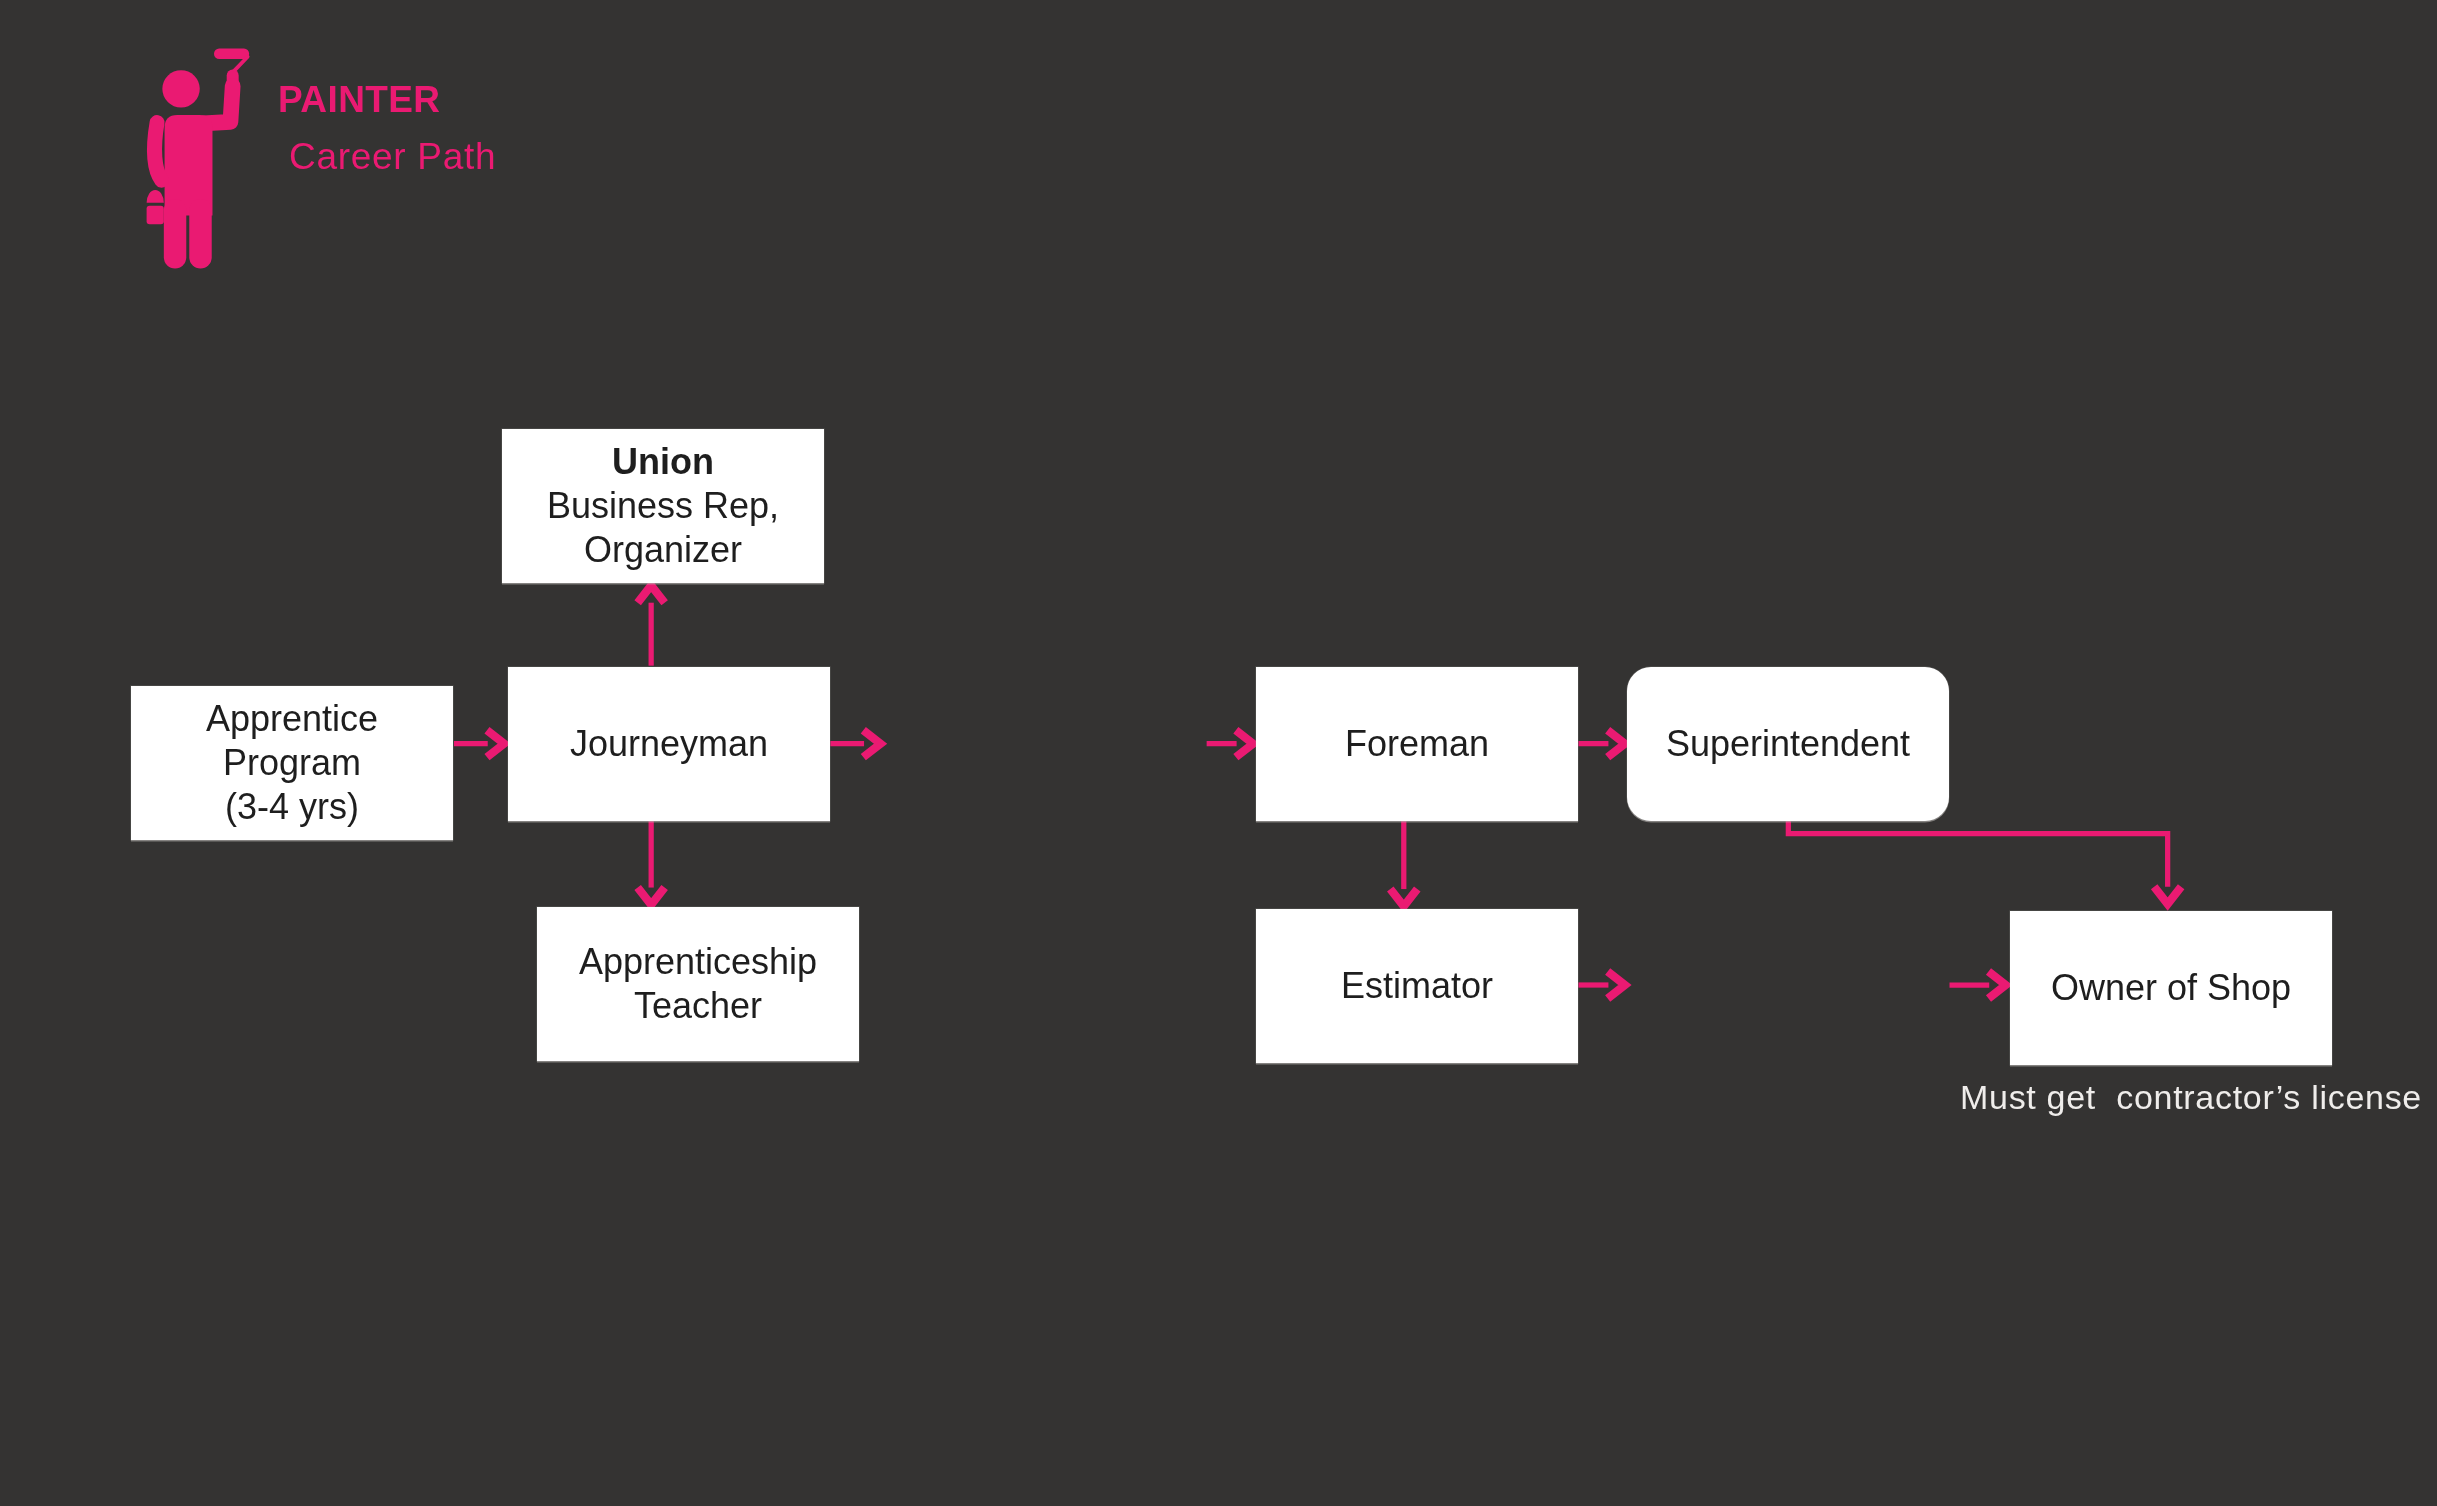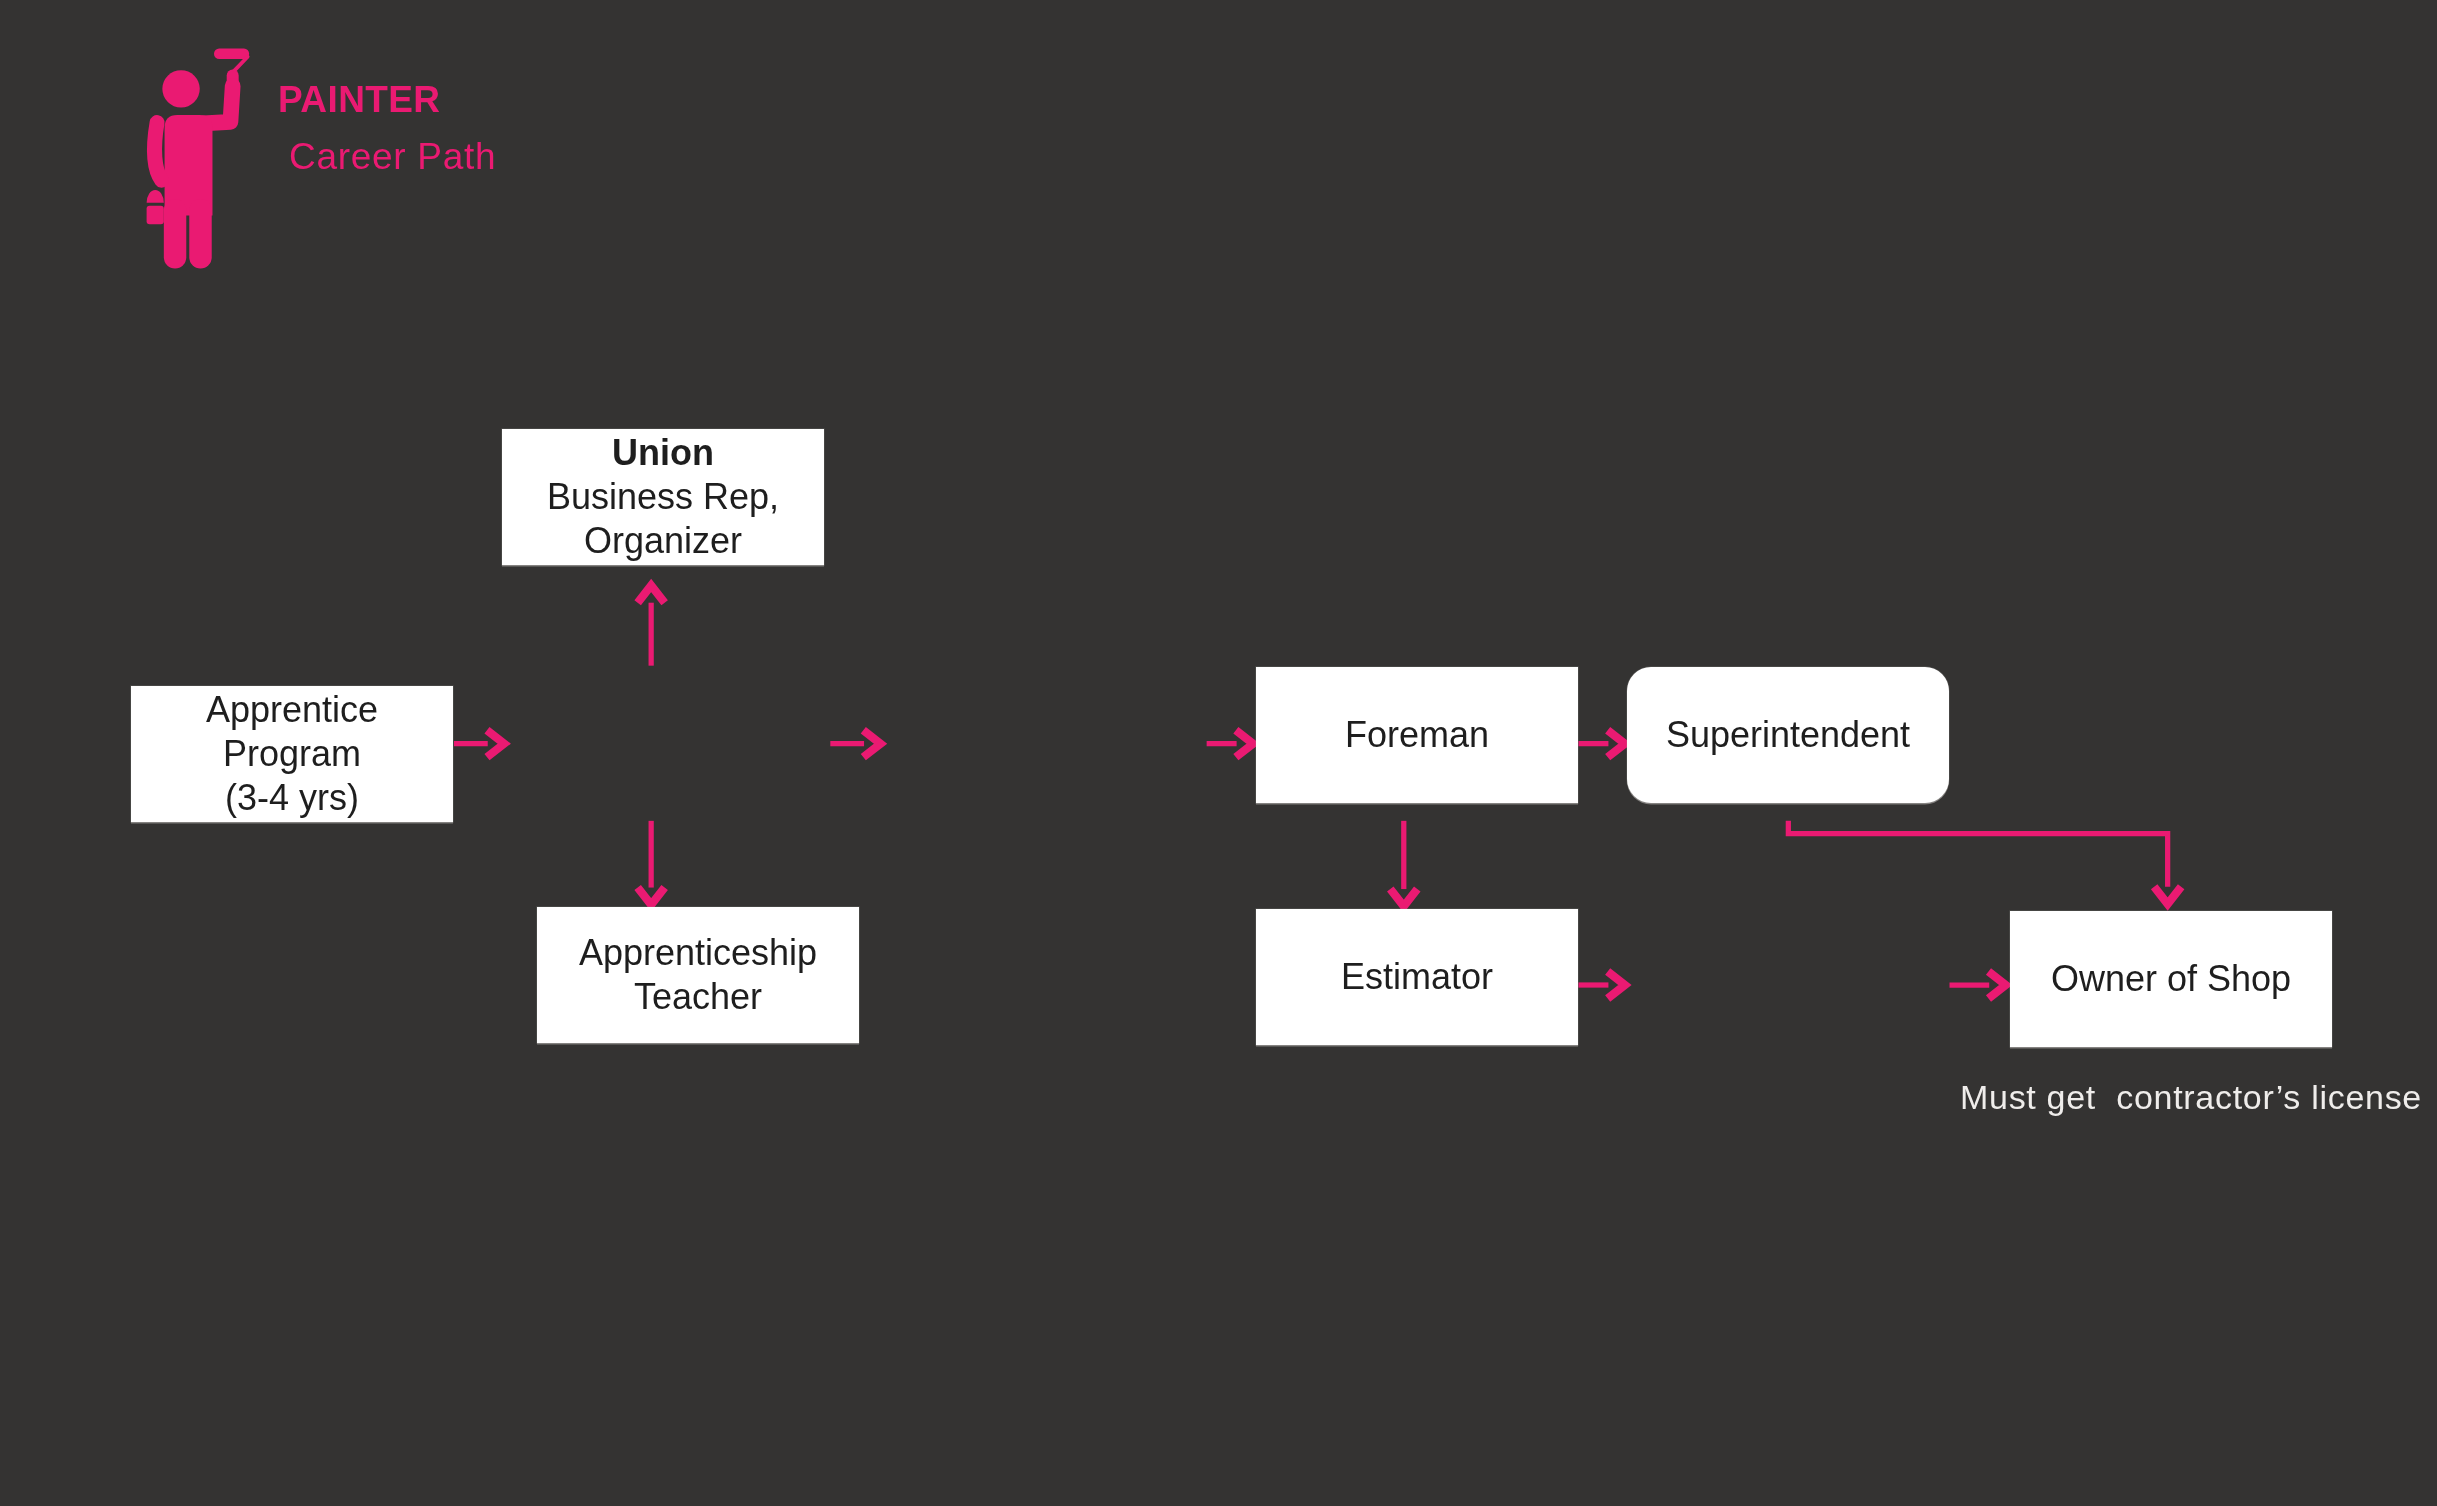--- a/index.html
+++ b/index.html
@@ -46,21 +46,21 @@
     font-weight: 400;
     letter-spacing: 0.7px;
     color: var(--accent);
     white-space: nowrap;
   }
 
   
   .box {
     position: absolute;
     width: 322px;
-    height: 136px;
+    height: 154px;
     background: var(--box-bg);
     color: var(--box-text);
     display: flex;
     flex-direction: column;
     align-items: center;
     justify-content: center;
     text-align: center;
     font-size: 36px;
     line-height: 1.22;
     box-shadow: 0 1.5px 0 rgba(185,183,181,0.55), 0 0 0 0.7px rgba(160,158,156,0.25);
@@ -200,20 +200,23 @@
     <span class="line">Business Rep,</span>
     <span class="line">Organizer</span>
   </div>
 
   <div class="box" id="box-apprentice">
     <span class="line">Apprentice</span>
     <span class="line">Program</span>
     <span class="line">(3-4 yrs)</span>
   </div>
 
+  <div class="box" id="box-journeyman">
+    <span class="line">Journeyman</span>
+  </div>
 
 
   <div class="box" id="box-foreman">
     <span class="line">Foreman</span>
   </div>
 
   <div class="box" id="box-superintendent">
     <span class="line">Superintendent</span>
   </div>
 

